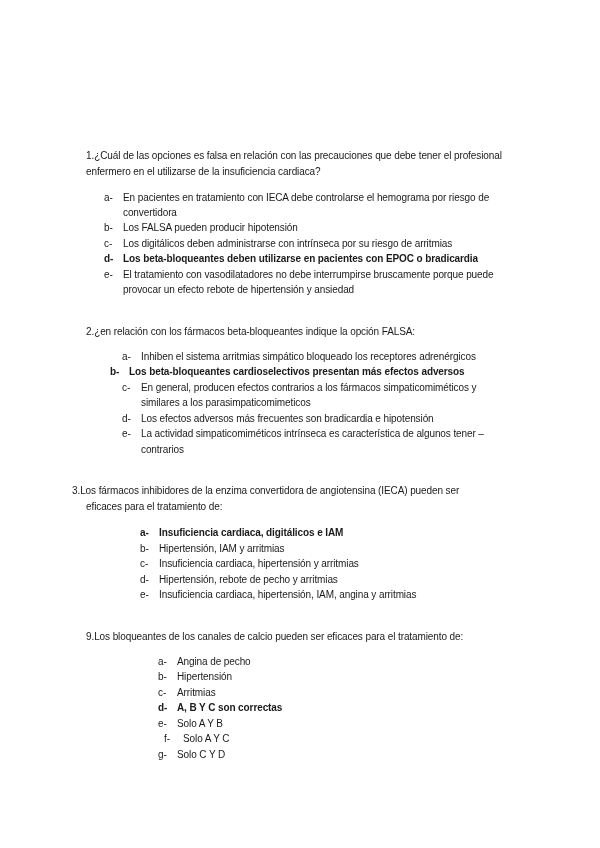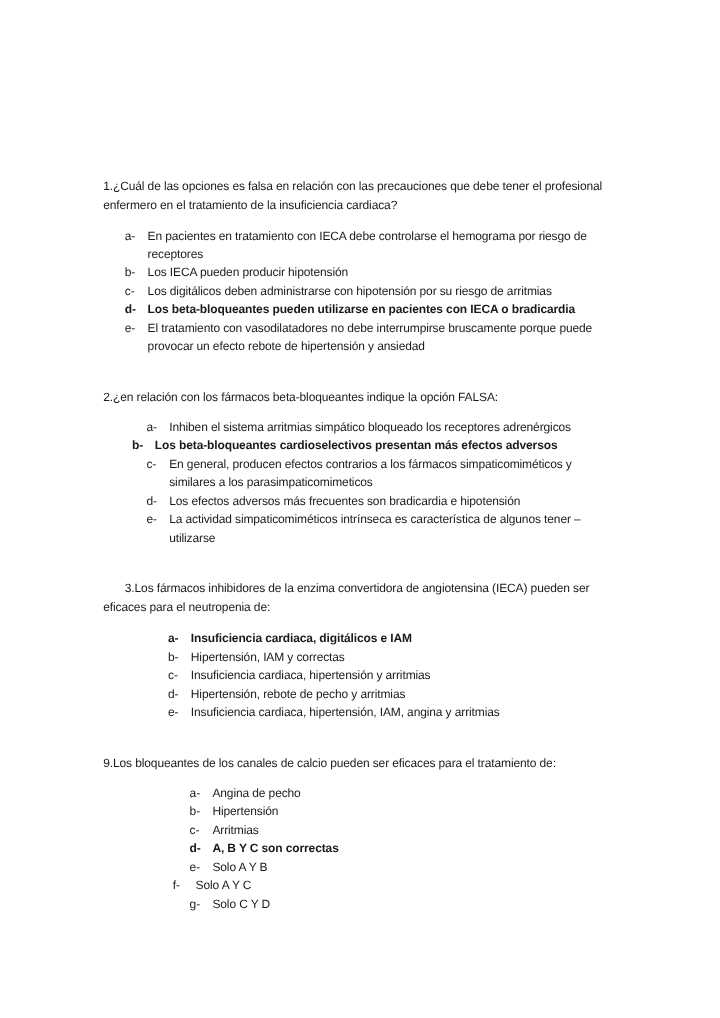--- a/index.html
+++ b/index.html
@@ -10,59 +10,59 @@
   .bold { font-weight:bold; }
   .marker { display:inline-block; width:19px; }
 </style>
 </head>
 <body>
 
 <div class="page">
 
   <div>
     <div class="line" style="left:86px;top:150px">1.¿Cuál de las opciones es falsa en relación con las precauciones que debe tener el profesional</div>
-    <div class="line" style="left:86px;top:166px">enfermero en el tratamiento de la insuficiencia cardiaca?</div>
+    <div class="line" style="left:86px;top:166px">enfermero en el utilizarse de la insuficiencia cardiaca?</div>
 
     <div class="line" style="left:104px;top:192px"><span class="marker">a-</span><span>En pacientes en tratamiento con IECA debe controlarse el hemograma por riesgo de</span></div>
-    <div class="line" style="left:123px;top:207px">receptores</div>
-    <div class="line" style="left:104px;top:222px"><span class="marker">b-</span><span>Los IECA pueden producir hipotensión</span></div>
-    <div class="line" style="left:104px;top:238px"><span class="marker">c-</span><span>Los digitálicos deben administrarse con hipotensión por su riesgo de arritmias</span></div>
-    <div class="line bold" style="left:104px;top:253px"><span class="marker">d-</span><span>Los beta-bloqueantes pueden utilizarse en pacientes con IECA o bradicardia</span></div>
+    <div class="line" style="left:123px;top:207px">convertidora</div>
+    <div class="line" style="left:104px;top:222px"><span class="marker">b-</span><span>Los FALSA pueden producir hipotensión</span></div>
+    <div class="line" style="left:104px;top:238px"><span class="marker">c-</span><span>Los digitálicos deben administrarse con intrínseca por su riesgo de arritmias</span></div>
+    <div class="line bold" style="left:104px;top:253px"><span class="marker">d-</span><span>Los beta-bloqueantes deben utilizarse en pacientes con EPOC o bradicardia</span></div>
     <div class="line" style="left:104px;top:269px"><span class="marker">e-</span><span>El tratamiento con vasodilatadores no debe interrumpirse bruscamente porque puede</span></div>
     <div class="line" style="left:123px;top:284px">provocar un efecto rebote de hipertensión y ansiedad</div>
   </div>
 
   <div>
     <div class="line" style="left:86px;top:326px">2.¿en relación con los fármacos beta-bloqueantes indique la opción FALSA:</div>
 
     <div class="line" style="left:122px;top:351px"><span class="marker">a-</span><span>Inhiben el sistema arritmias simpático bloqueado los receptores adrenérgicos</span></div>
     <div class="line bold" style="left:110px;top:366px"><span class="marker">b-</span><span>Los beta-bloqueantes  cardioselectivos presentan más efectos adversos</span></div>
     <div class="line" style="left:122px;top:382px"><span class="marker">c-</span><span>En general, producen efectos contrarios a los fármacos simpaticomiméticos y</span></div>
     <div class="line" style="left:141px;top:397px">similares a los parasimpaticomimeticos</div>
     <div class="line" style="left:122px;top:413px"><span class="marker">d-</span><span>Los efectos adversos más frecuentes son bradicardia e hipotensión</span></div>
     <div class="line" style="left:122px;top:428px"><span class="marker">e-</span><span>La actividad simpaticomiméticos intrínseca es característica de algunos tener –</span></div>
-    <div class="line" style="left:141px;top:444px">utilizarse</div>
+    <div class="line" style="left:141px;top:444px">contrarios</div>
   </div>
 
   <div>
-    <div class="line" style="left:104px;top:485px">3.Los fármacos inhibidores de la enzima convertidora de angiotensina (IECA) pueden ser</div>
-    <div class="line" style="left:86px;top:501px">eficaces para el neutropenia de:</div>
+    <div class="line" style="left:72px;top:485px">3.Los fármacos inhibidores de la enzima convertidora de angiotensina (IECA) pueden ser</div>
+    <div class="line" style="left:86px;top:501px">eficaces para el tratamiento de:</div>
 
     <div class="line bold" style="left:140px;top:527px"><span class="marker">a-</span><span>Insuficiencia cardiaca, digitálicos e IAM</span></div>
-    <div class="line" style="left:140px;top:543px"><span class="marker">b-</span><span>Hipertensión, IAM y correctas</span></div>
+    <div class="line" style="left:140px;top:543px"><span class="marker">b-</span><span>Hipertensión, IAM y arritmias</span></div>
     <div class="line" style="left:140px;top:558px"><span class="marker">c-</span><span>Insuficiencia cardiaca, hipertensión y arritmias</span></div>
     <div class="line" style="left:140px;top:574px"><span class="marker">d-</span><span>Hipertensión, rebote de pecho y arritmias</span></div>
     <div class="line" style="left:140px;top:589px"><span class="marker">e-</span><span>Insuficiencia cardiaca, hipertensión, IAM, angina y arritmias</span></div>
   </div>
 
   <div>
     <div class="line" style="left:86px;top:631px">9.Los bloqueantes  de los canales de calcio pueden ser eficaces para el tratamiento de:</div>
 
     <div class="line" style="left:158px;top:656px"><span class="marker">a-</span><span>Angina de pecho</span></div>
     <div class="line" style="left:158px;top:671px"><span class="marker">b-</span><span>Hipertensión</span></div>
     <div class="line" style="left:158px;top:687px"><span class="marker">c-</span><span>Arritmias</span></div>
     <div class="line bold" style="left:158px;top:702px"><span class="marker">d-</span><span>A, B Y C  son correctas</span></div>
     <div class="line" style="left:158px;top:718px"><span class="marker">e-</span><span>Solo  A Y B</span></div>
-    <div class="line" style="left:144px;top:733px"><span class="marker">f-</span><span>Solo A Y C</span></div>
+    <div class="line" style="left:164px;top:733px"><span class="marker">f-</span><span>Solo A Y C</span></div>
     <div class="line" style="left:158px;top:749px"><span class="marker">g-</span><span>Solo C Y D</span></div>
   </div>
 
 </div>
 
 </body></html>

